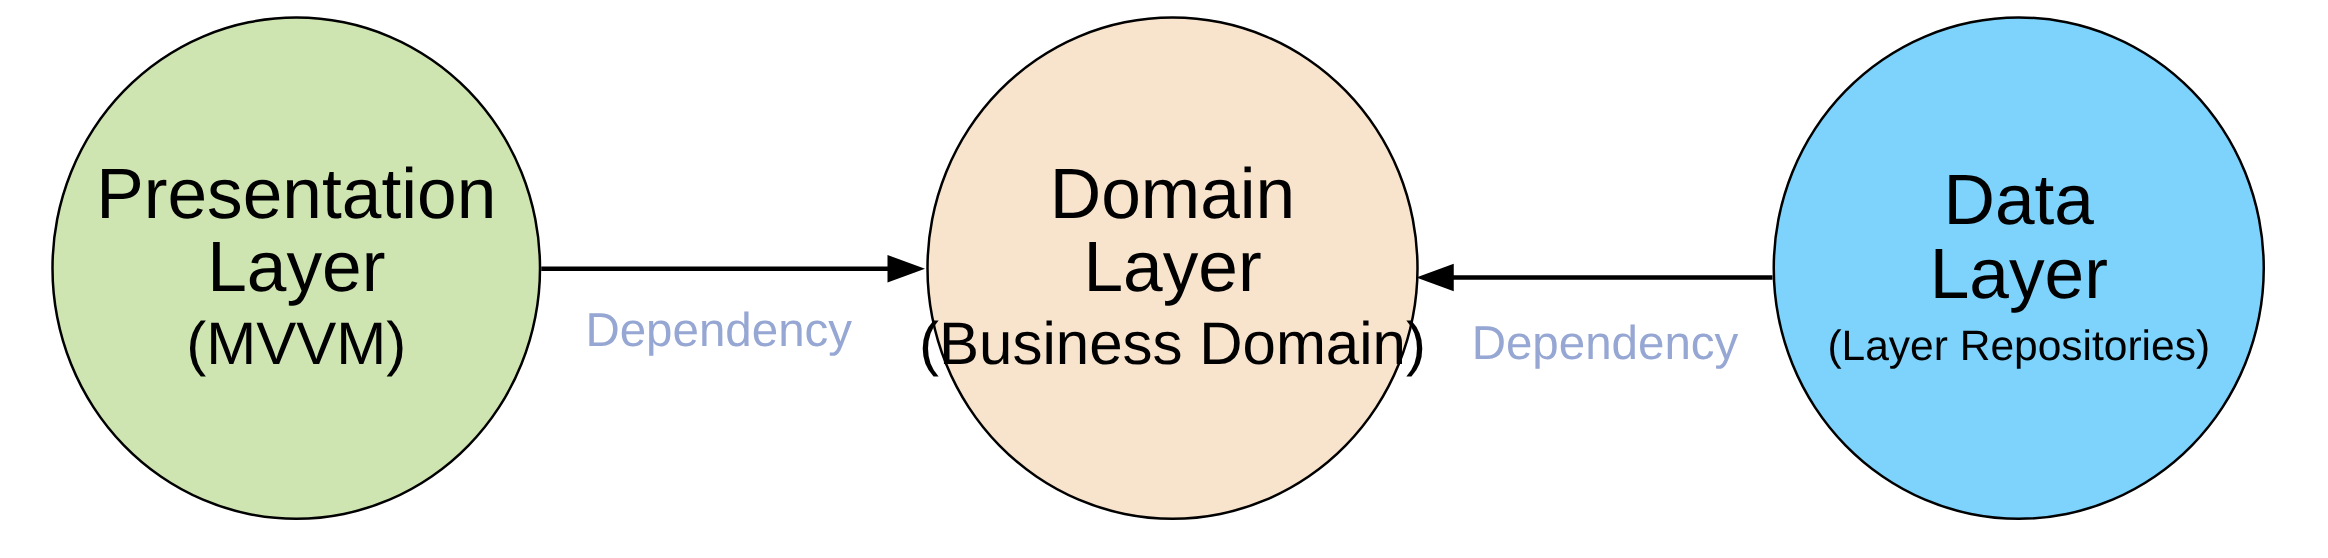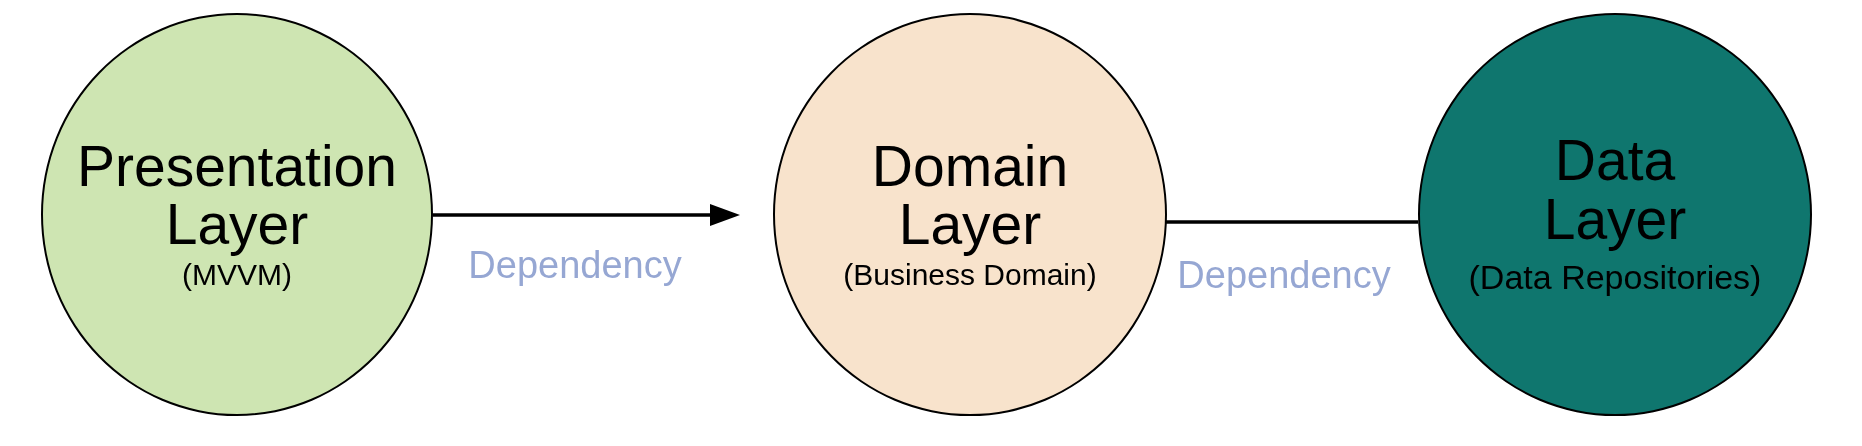--- a/index.html
+++ b/index.html
@@ -26,31 +26,31 @@
     border-radius: 50%;
     box-sizing: border-box;
     display: flex;
     flex-direction: column;
     align-items: center;
     justify-content: center;
     text-align: center;
     color: #000000;
   }
   .node-presentation { left: 41px; }
-  .node-domain       { left: 773px; width: 394px; }
+  .node-domain       { left: 741px; width: 394px; }
   .node-data         { left: 1418px; width: 394px; }
   .node .title-line {
     display: block;
     font-size: 57px;
     line-height: 1.03;
     white-space: nowrap;
   }
   .node .subtitle {
     display: block;
-    font-size: 30px;
+    font-size: 48px;
     line-height: 1.15;
     margin-top: 4px;
     white-space: nowrap;
   }
   .node-data .subtitle { font-size: 34px; line-height: 1.2; margin-top: 8px; }
   .edge-label {
     position: absolute;
     font-size: 38px;
     line-height: 1.2;
     white-space: nowrap;
@@ -80,23 +80,23 @@
     <span class="title-line">Layer</span>
     <span class="subtitle">(MVVM)</span>
   </div>
 
   <div class="node node-domain" style="background-color: rgb(248, 227, 204);">
     <span class="title-line">Domain</span>
     <span class="title-line">Layer</span>
     <span class="subtitle">(Business Domain)</span>
   </div>
 
-  <div class="node node-data" style="background-color: #0f766e;">
+  <div class="node node-data" style="background-color: #7dd3fc;">
     <span class="title-line">Data</span>
     <span class="title-line">Layer</span>
-    <span class="subtitle">(Data Repositories)</span>
+    <span class="subtitle">(Layer Repositories)</span>
   </div>
 
   <div class="edge-label edge-label-left" style="color: rgb(150, 167, 211);">Dependency</div>
 
   <div class="edge-label edge-label-right" style="color: rgb(150, 167, 211);">Dependency</div>
 
 </div>
 
 </body></html>

